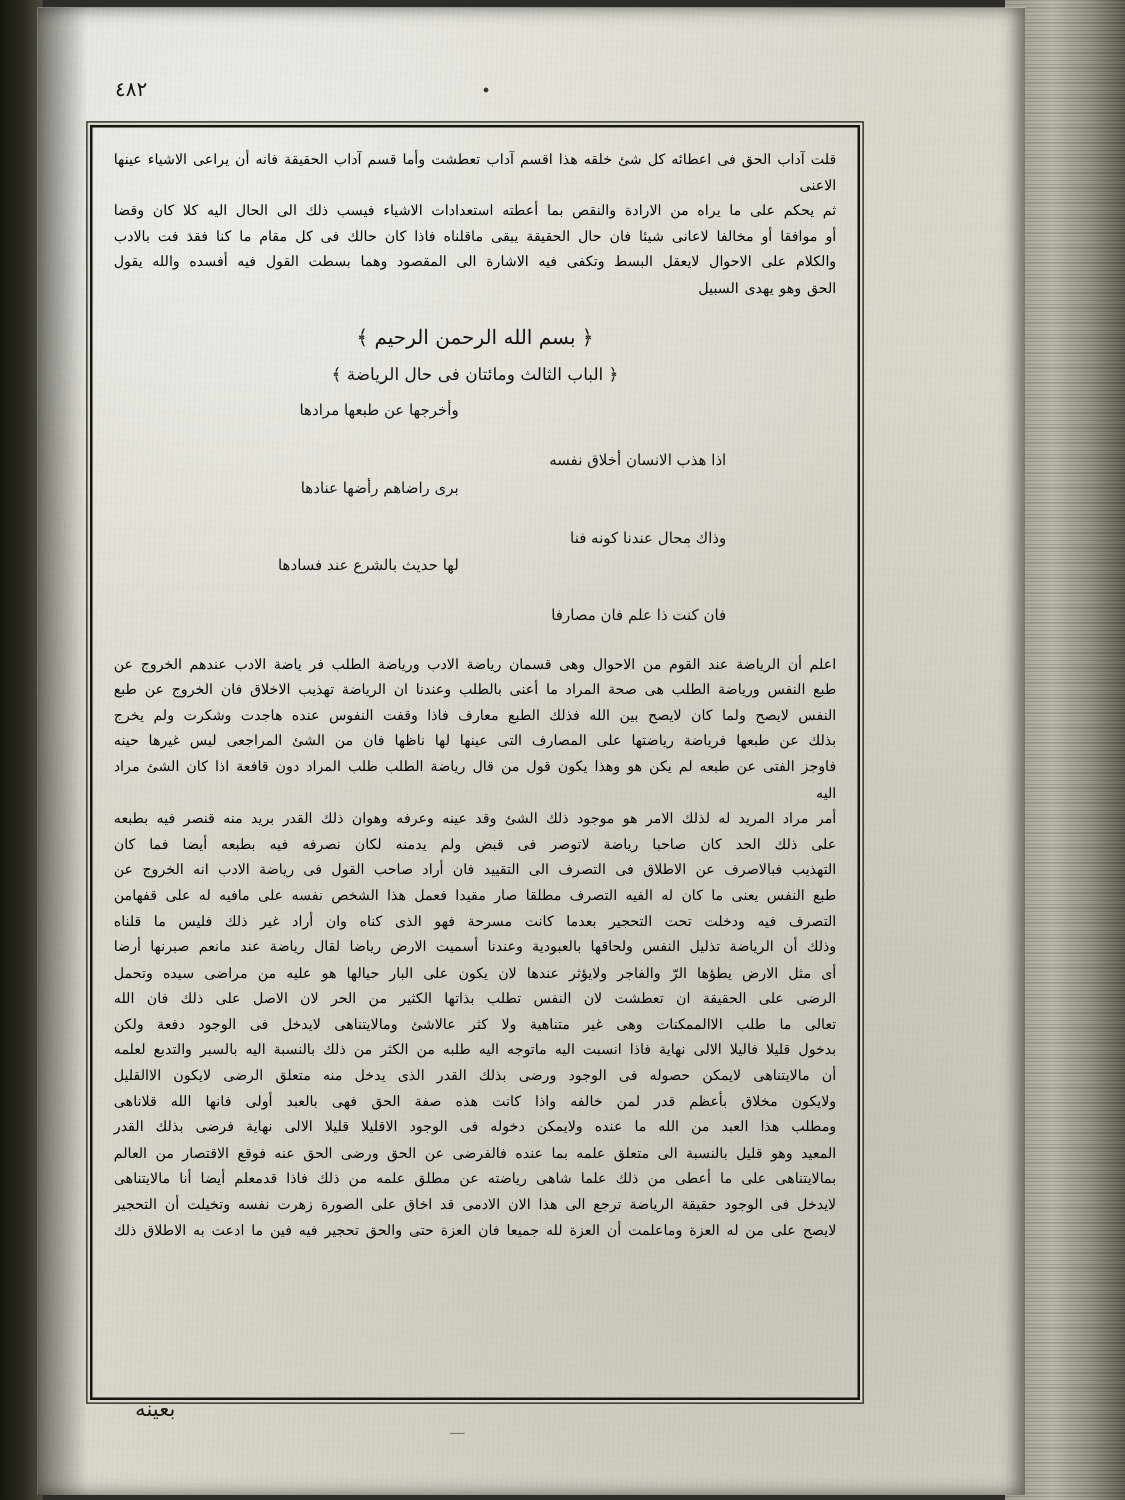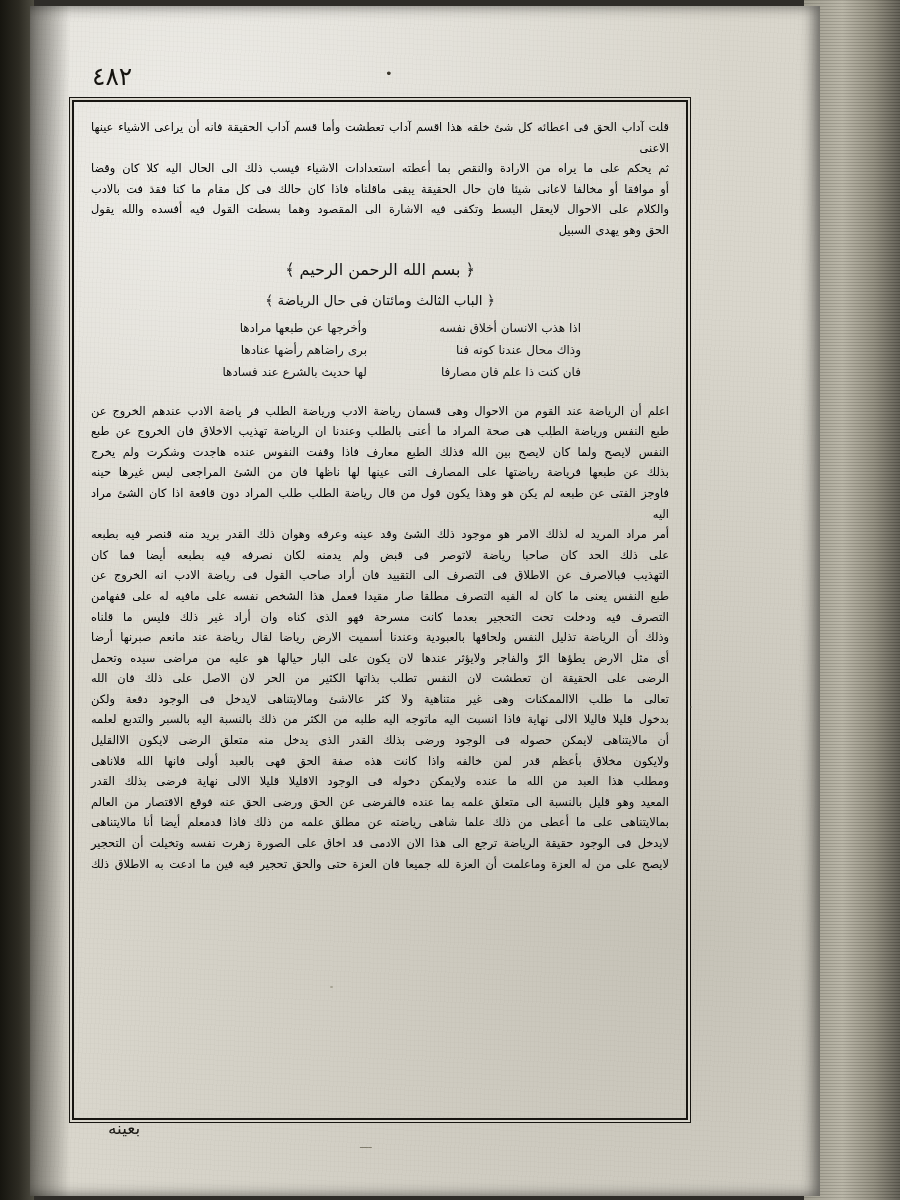--- a/index.html
+++ b/index.html
@@ -72,21 +72,21 @@
     background:linear-gradient(90deg, rgba(20,18,12,.55), rgba(20,18,12,0));
     pointer-events:none;
   }
 
   
   .folio {
     position: absolute;
     top: 56px;
     left: 62px;
     font-family: "DejaVu Sans", sans-serif;
-    font-size: 25px;
+    font-size: 16px;
     letter-spacing: 1px;
     color: #15130f;
     direction: rtl;
   }
   .folio-mark{
     position:absolute;
     top: 60px;
     left: 355px;
     font-size: 13px;
     color:#3a362c;
@@ -153,21 +153,21 @@
   .verse-line {
     display: flex;
     direction: rtl;
     justify-content: center;
     gap: 26px;
     font-size: 12px;
     line-height: 22px;
     color: #111;
   }
   .hemi { white-space: nowrap; }
-  .hemi.right { text-align: right; min-width: 188px; }
+  .hemi.right { text-align: right; min-width: 188px; margin-top: 40px; }
   .hemi.left  { text-align: right; min-width: 188px; }
 
   .block-main { margin-top: 18px; }
 
   
   .catchword {
     position: absolute;
     left: 78px;
     bottom: 58px;
     font-size: 17px;

